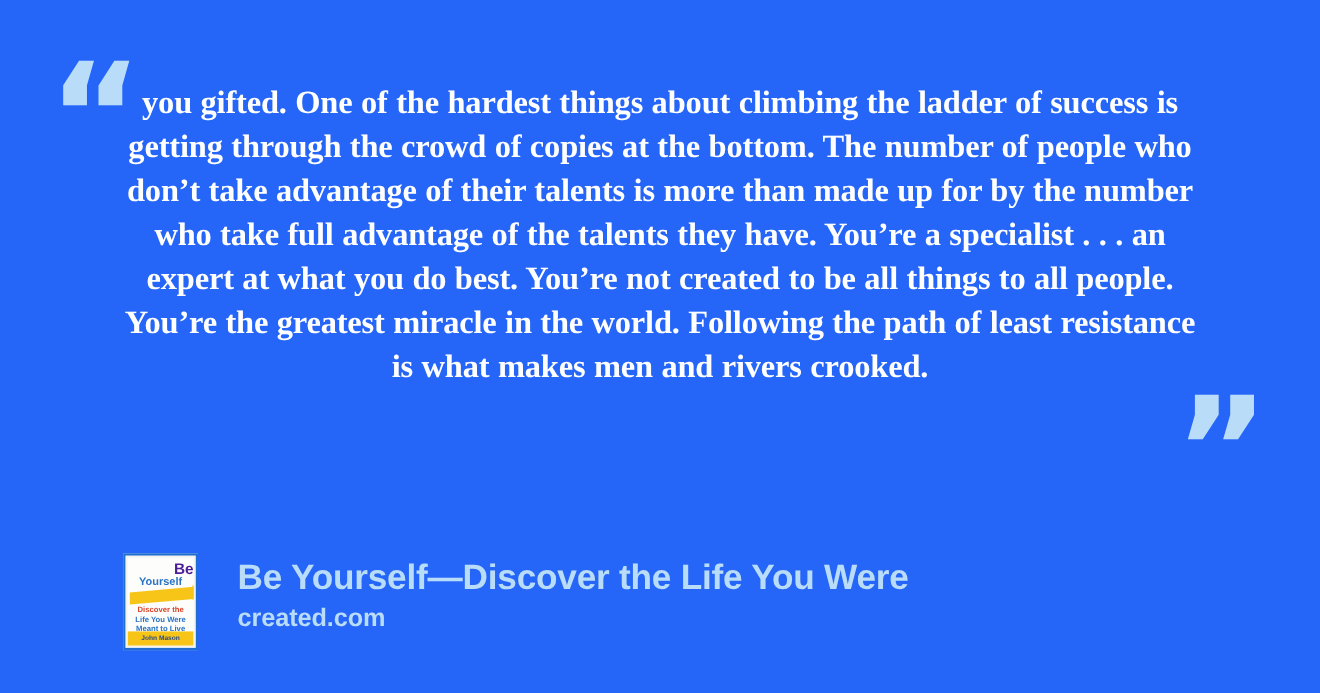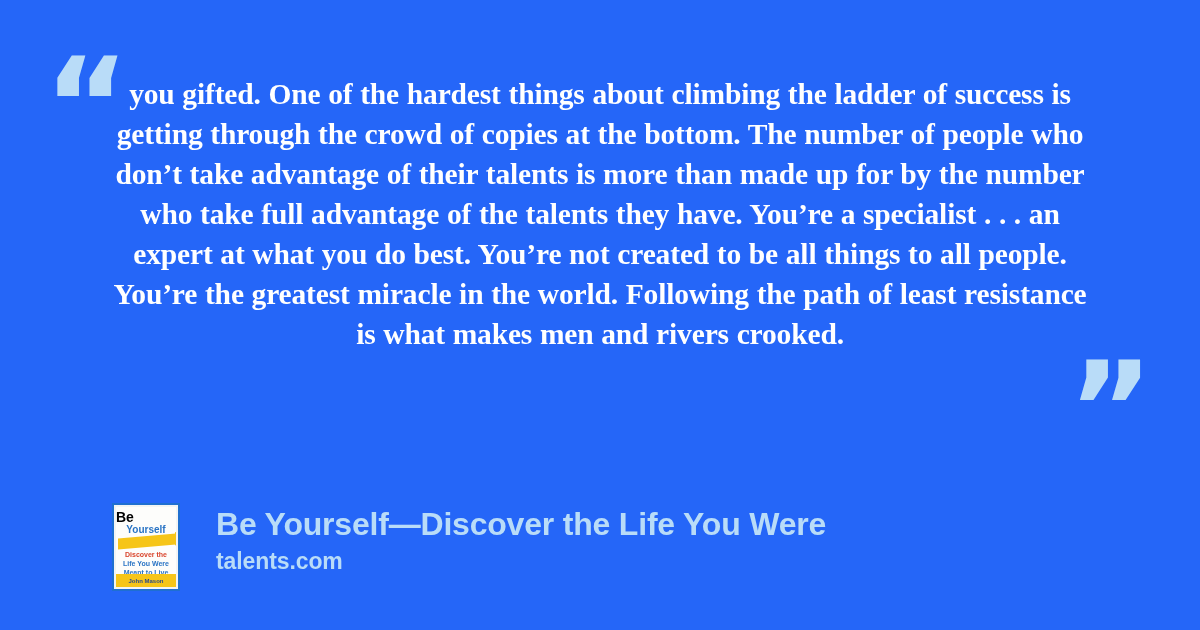--- a/index.html
+++ b/index.html
@@ -92,22 +92,22 @@
     position: absolute;
     inset: 2px;
     background: #fdfdfb;
     overflow: hidden;
   }
   .bc-be {
     position: absolute;
     top: 4px;
     left: 0;
     right: 0;
-    text-align: left;
-    color: #000000;
+    text-align: right;
+    color: #4c1d95;
     font-family: "Liberation Sans", sans-serif;
     font-weight: 700;
     font-size: 14px;
     line-height: 13px;
   }
   .bc-yourself {
     position: absolute;
     top: 17px;
     left: 0;
     right: 0;
@@ -219,18 +219,18 @@
           <span class="l2">Life You Were</span>
           <span class="l3">Meant to Live</span>
         </div>
         <div class="bc-authorbar"></div>
         <div class="bc-author">John Mason</div>
       </div>
     </div>
 
     <div class="footer-text">
       <div class="book-title">Be Yourself—Discover the Life You Were</div>
-      <div class="site-name">talents.com</div>
+      <div class="site-name">created.com</div>
     </div>
 
   </div>
 
 </div>
 
 </body></html>

